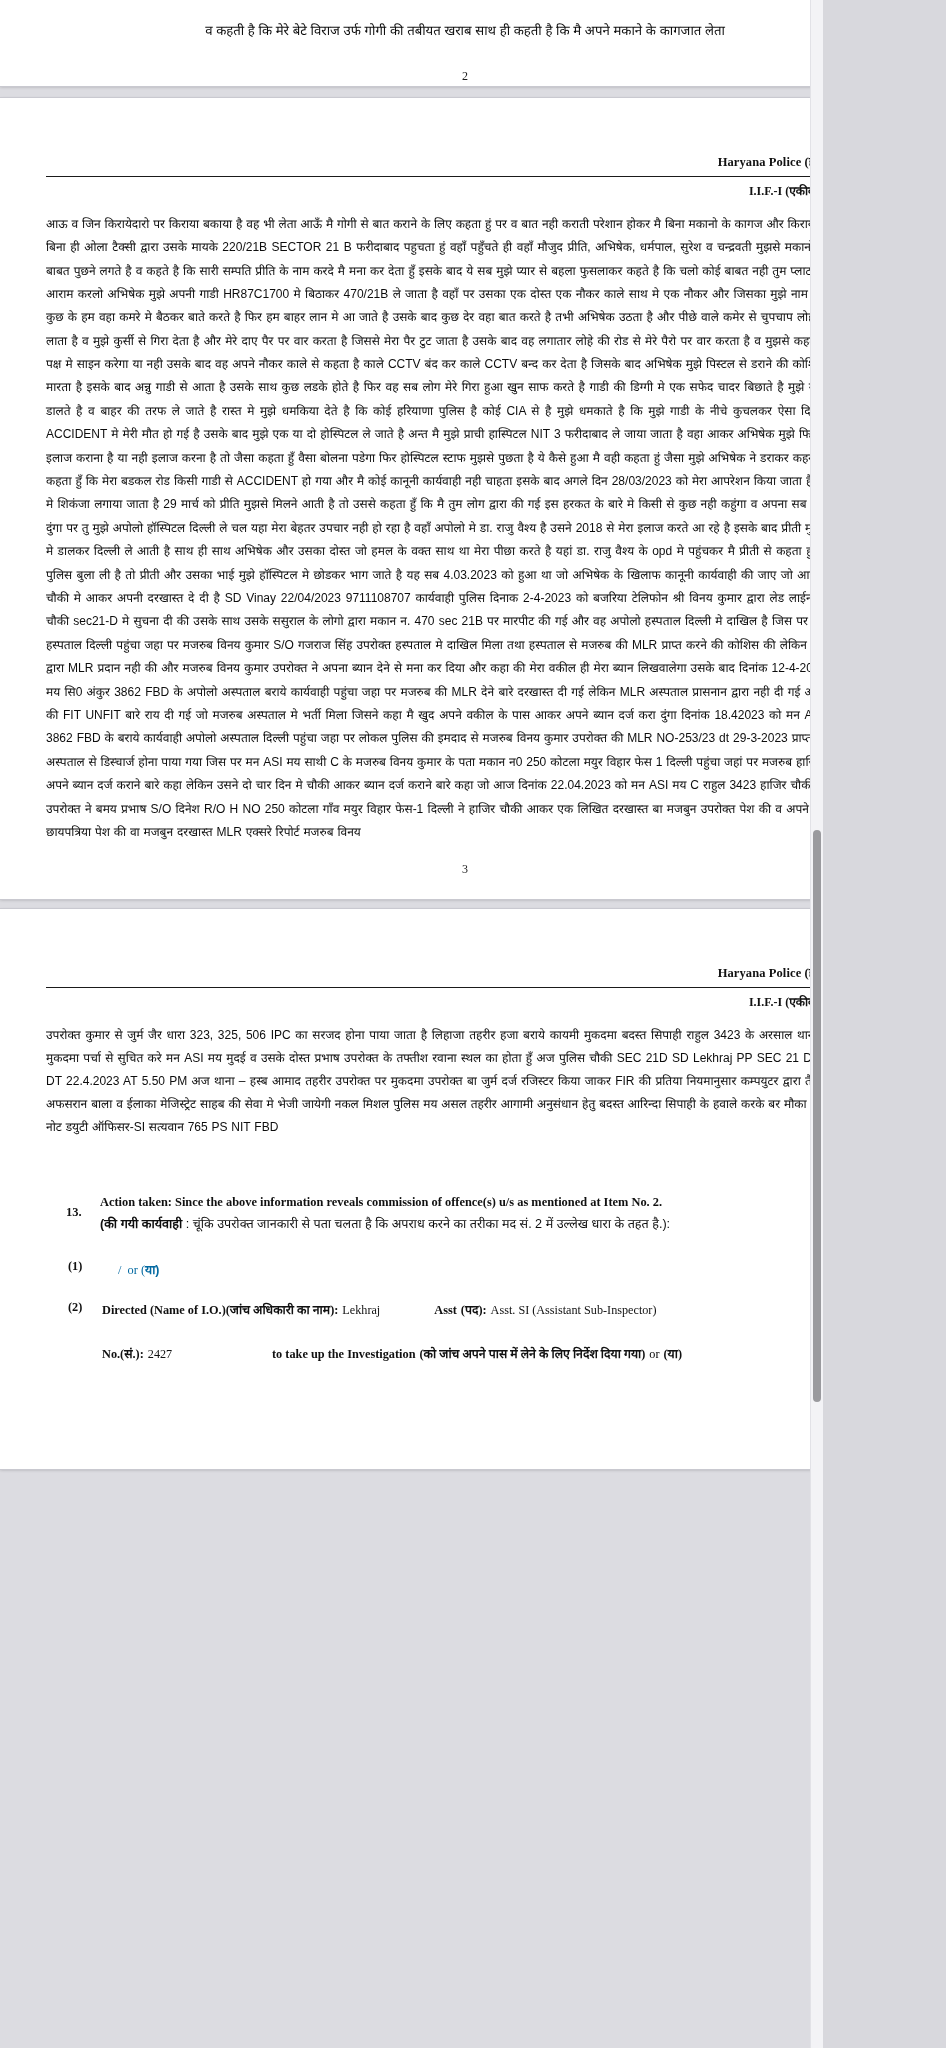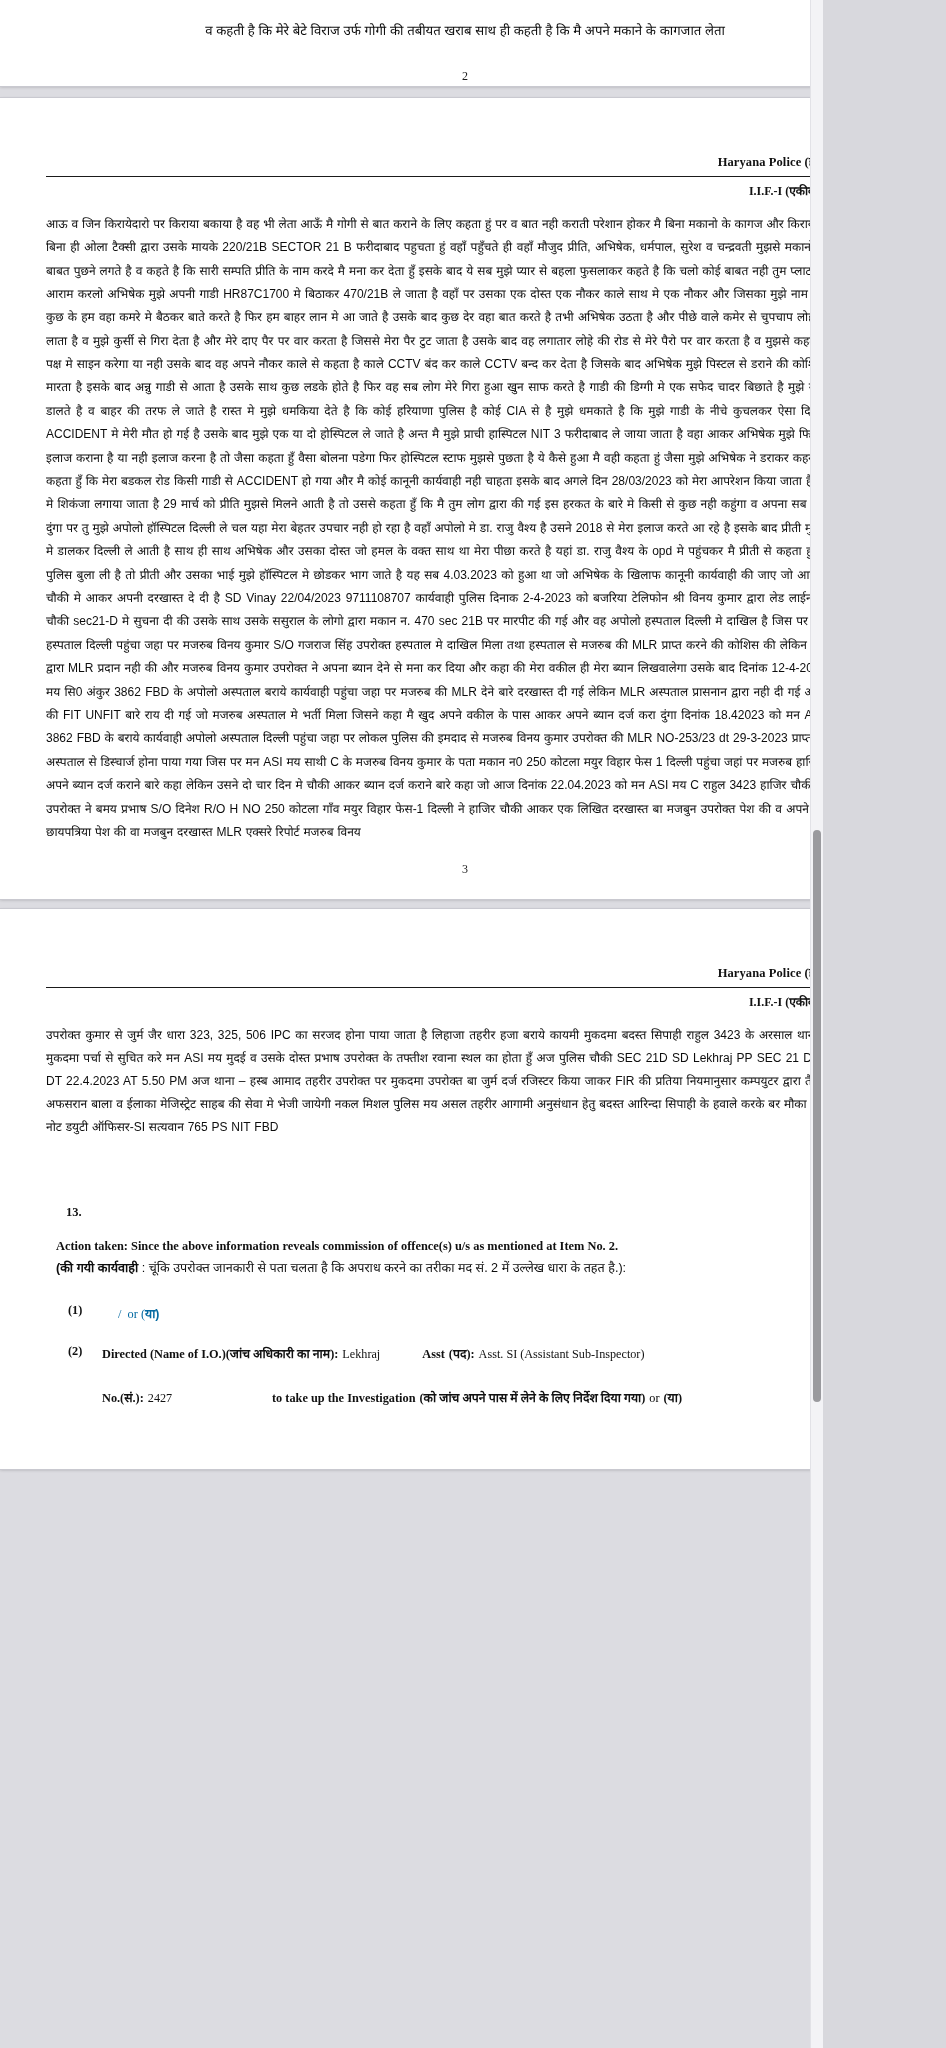--- a/index.html
+++ b/index.html
@@ -89,21 +89,21 @@
   .p1-line {
     font-family: "Liberation Sans", "DejaVu Sans", sans-serif;
     font-size: 13.2px;
     line-height: 1.9;
     color: #0d0d0d;
     text-align: center;
   }
 
   
   .form-block { margin-top: 54px; padding: 0 8px 0 10px; }
-  .form-row { display: flex; align-items: flex-start; flex-direction: column; }
+  .form-row { display: flex; align-items: flex-start; }
   .form-num {
     width: 44px;
     flex: 0 0 44px;
     font-weight: bold;
     font-size: 12.5px;
     text-align: left;
     padding-left: 10px;
     padding-top: 12px;
     color: #111;
   }
@@ -132,21 +132,21 @@
   .sub-line {
     font-weight: bold; font-size: 12.3px; color: #111;
     line-height: 1.9;
   }
   .sub-line .deva { font-family: "Liberation Sans", "DejaVu Sans", sans-serif; font-weight: bold; }
   .or-line {
     font-size: 12.3px; color: #0369a1; margin-top: 2px; padding-left: 16px;
   }
   .or-line .deva { font-family: "Liberation Sans", "DejaVu Sans", sans-serif; font-weight: bold; }
 
-  .io-row { display: flex; align-items: flex-end; gap: 0; }
+  .io-row { display: flex; align-items: flex-end; gap: 12px; }
   .io-left { flex: 0 0 auto; }
   .io-right { margin-left: 42px; flex: 0 0 auto; max-width: 240px; }
   .val { font-weight: normal; font-size: 12.2px; color: #111; }
   .lbl { font-weight: bold; font-size: 12.3px; color: #111; }
 
   .no-row { margin-top: 26px; display: flex; align-items: flex-end; }
   .no-left { flex: 0 0 170px; }
   .no-right { flex: 1 1 auto; }
 
   

